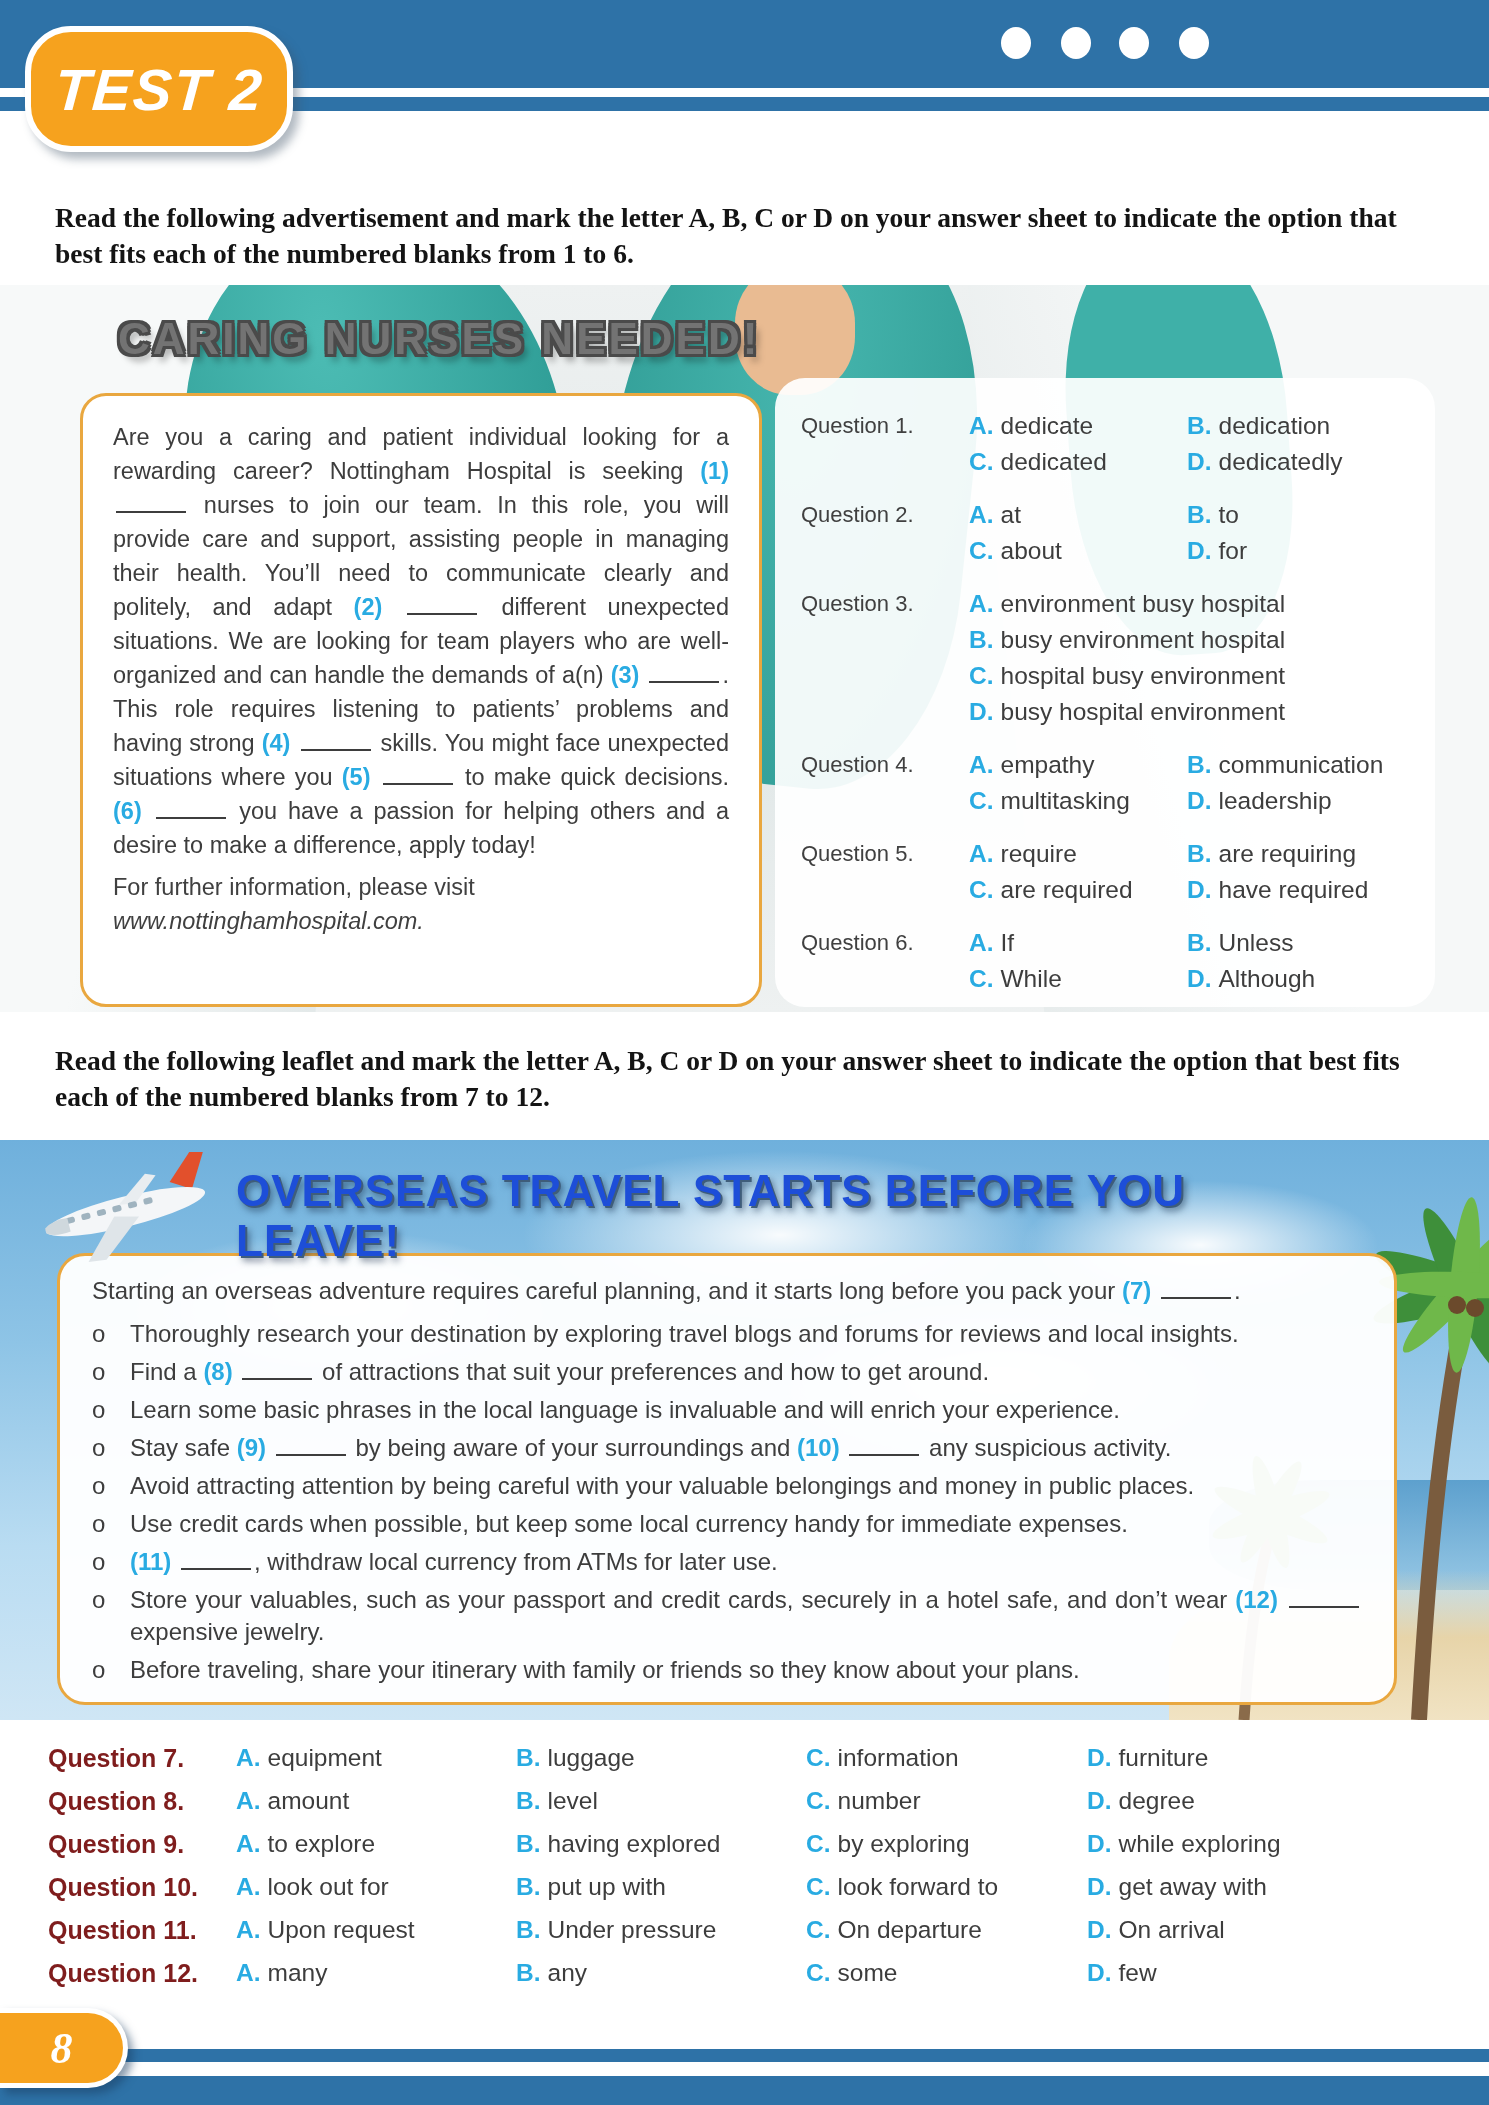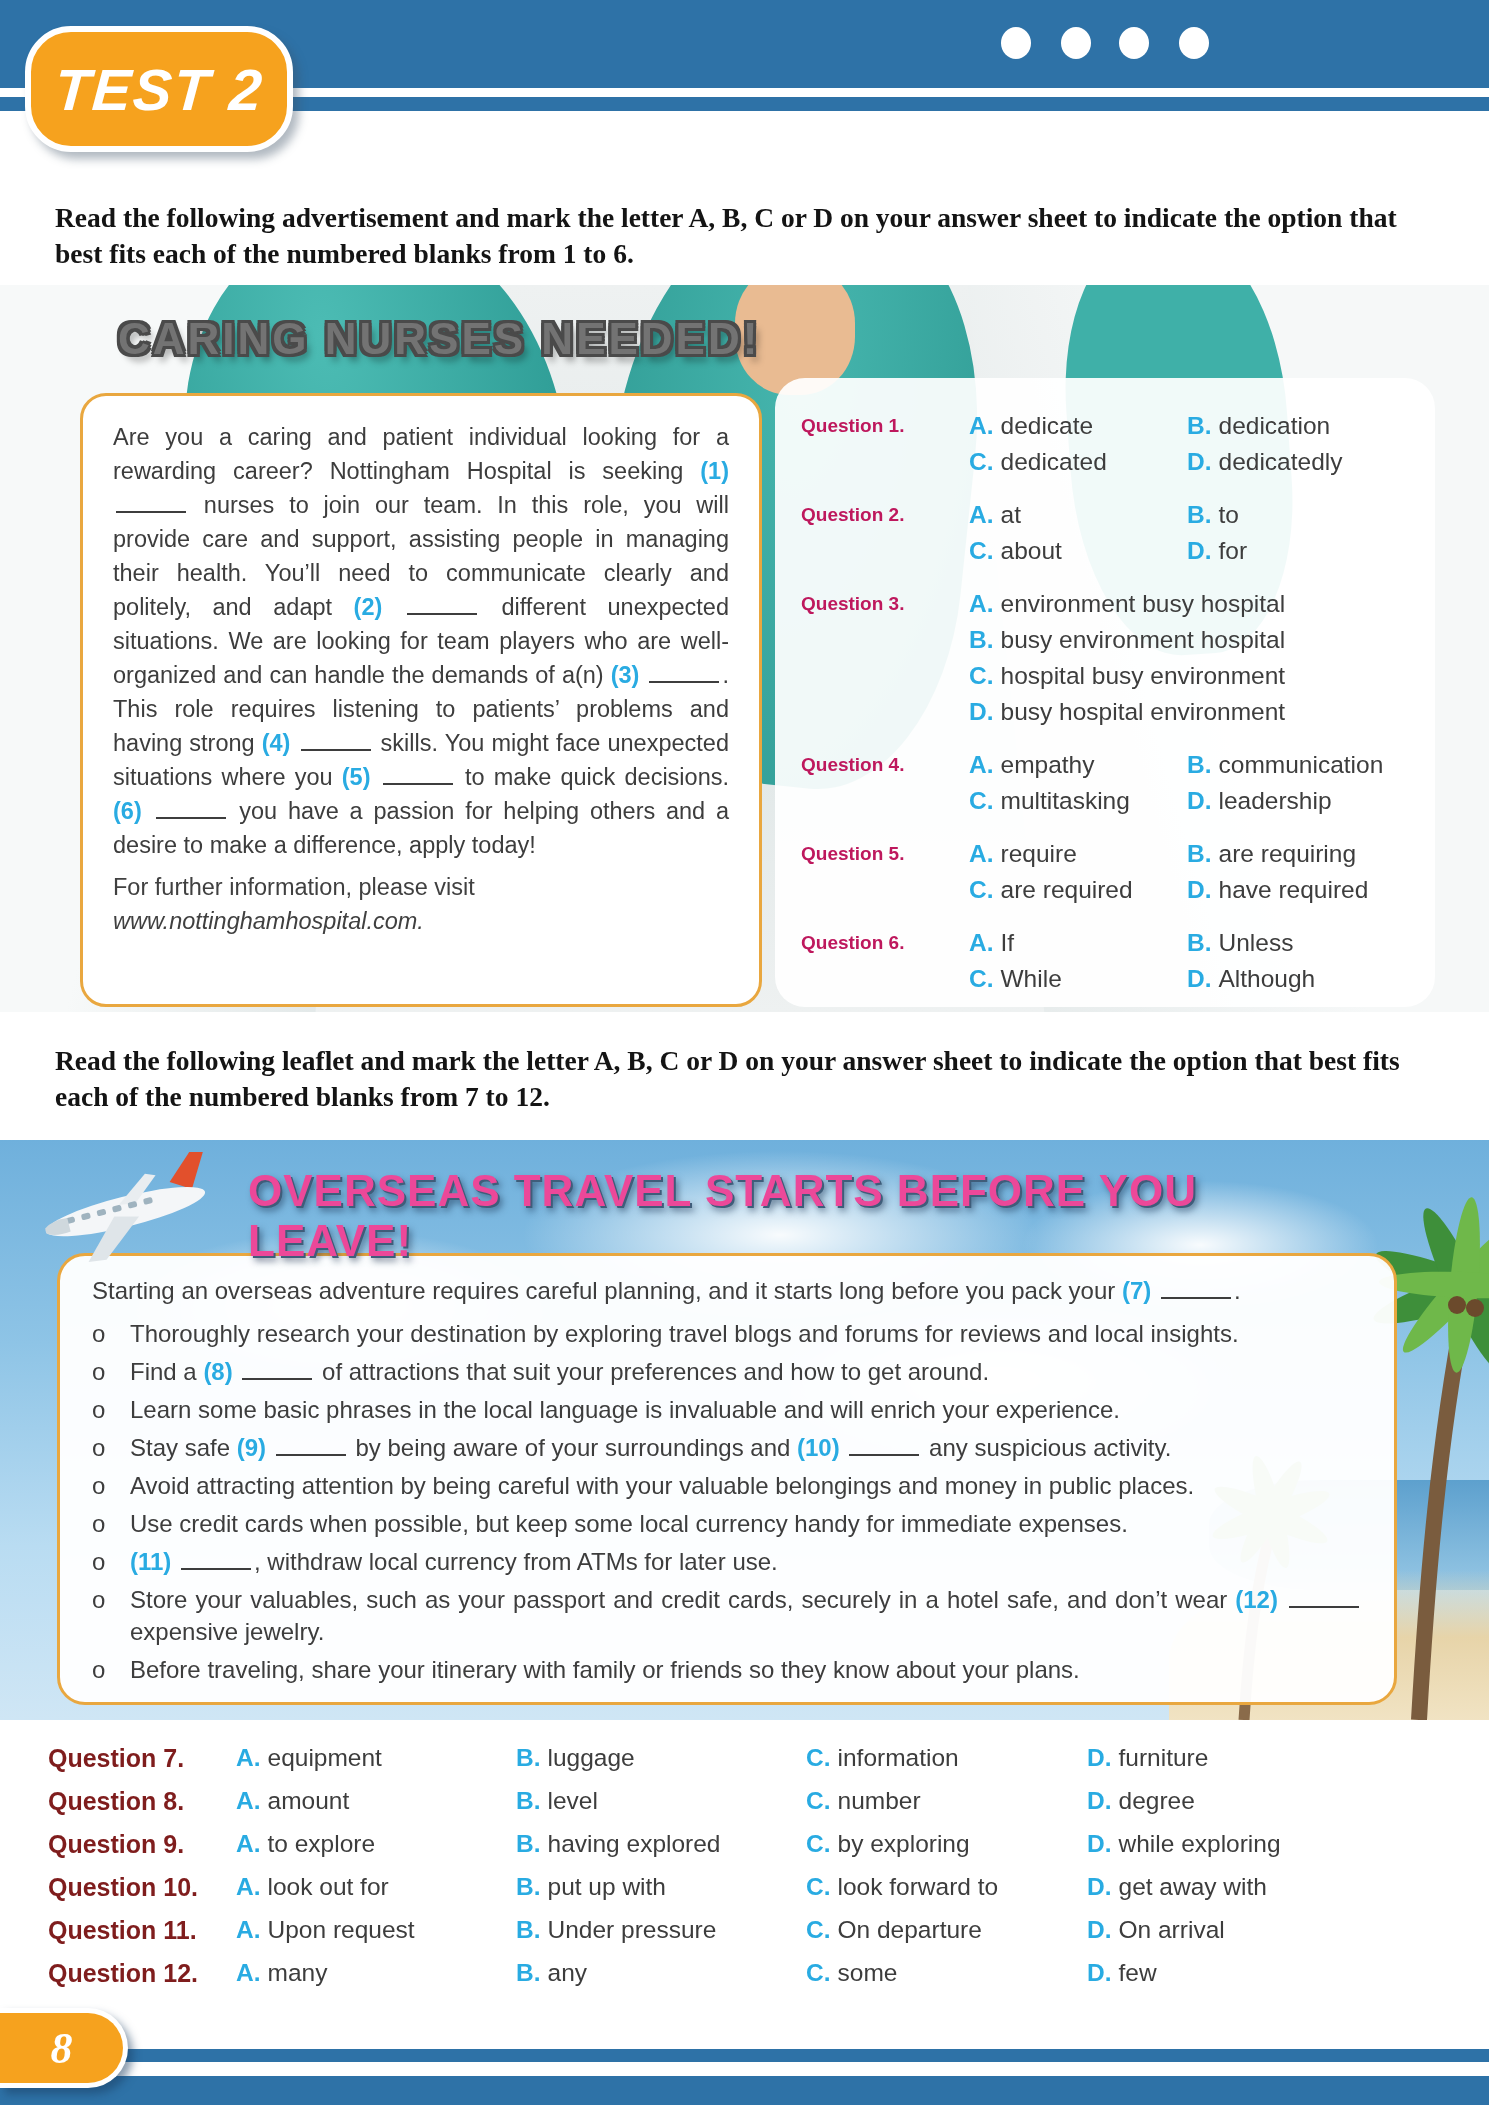--- a/index.html
+++ b/index.html
@@ -55,42 +55,42 @@
 
   .qnum{color:#29ABE2;font-weight:700;}
   .blank-line{display:inline-block;width:70px;height:18px;border-bottom:2px solid #3d3d3d;
     margin:0 3px;}
 
   
   .q-panel{position:absolute;left:775px;top:378px;width:660px;height:629px;
     background:rgba(255,255,255,.93);border-radius:30px;z-index:2;box-sizing:border-box;
     padding:30px 10px 0 26px;overflow:hidden;}
   .q-row{display:flex;margin-bottom:17px;}
-  .q-label{flex:0 0 168px;color:#be185d;font-weight:700;font-size:19px;line-height:36px;}
+  .q-label{flex:0 0 168px;color:#404040;font-weight:400;font-size:22px;line-height:36px;}
   .q-opts-pairs{flex:1;display:grid;grid-template-columns:218px 1fr;font-size:24.5px;
     color:#3d3d3d;line-height:36px;}
   .q-opts-stack{flex:1;display:flex;flex-direction:column;font-size:24.5px;color:#3d3d3d;
     line-height:36px;}
   .opt-letter{color:#29ABE2;font-weight:700;margin-right:7px;}
 
   
   .travel-bg{position:absolute;top:1140px;left:0;width:1489px;height:580px;overflow:hidden;
     background:linear-gradient(180deg,#6fb0dc 0%,#8ec4e6 35%,#b9dcf2 70%,#cfe6f5 100%);}
   .cloud{position:absolute;background:radial-gradient(ellipse,rgba(255,255,255,.95) 0%,
     rgba(255,255,255,0) 70%);}
   .sea{position:absolute;right:0;top:340px;width:280px;height:110px;
     background:linear-gradient(180deg,#4f97c8,#8fc3e2);opacity:.85;border-radius:40% 0 0 40%;}
   .sand{position:absolute;right:0;bottom:0;width:320px;height:150px;
     background:linear-gradient(180deg,rgba(231,212,169,0) 0%,#e7d4a9 45%,#f1e3c3 100%);
     border-radius:60% 0 0 0;}
   .palms{position:absolute;right:0;top:0;}
   .plane{position:absolute;left:25px;top:1152px;z-index:3;}
 
-  .travel-title{position:absolute;left:248px;top:1166px;width:1110px;z-index:3;font-weight:900;
-    font-size:44px;letter-spacing:1px;color:#ec4899;
+  .travel-title{position:absolute;left:236px;top:1166px;width:1110px;z-index:3;font-weight:900;
+    font-size:44px;letter-spacing:1px;color:#1d4ed8;
     text-shadow:2px 2px 0 #3f5d7a,4px 5px 7px rgba(20,40,70,.55);}
 
   .travel-box{position:absolute;left:57px;top:1253px;width:1340px;height:452px;
     background:rgba(255,255,255,.96);border:3px solid #E9A73F;border-radius:28px;
     padding:18px 32px;box-sizing:border-box;z-index:2;font-size:24px;color:#3d3d3d;
     overflow:hidden;}
   .travel-intro{line-height:34px;margin-bottom:10px;}
   .t-bullet{display:flex;margin-bottom:6px;}
   .t-marker{flex:0 0 38px;line-height:32px;}
   .t-text{flex:1;line-height:32px;text-align:justify;}

